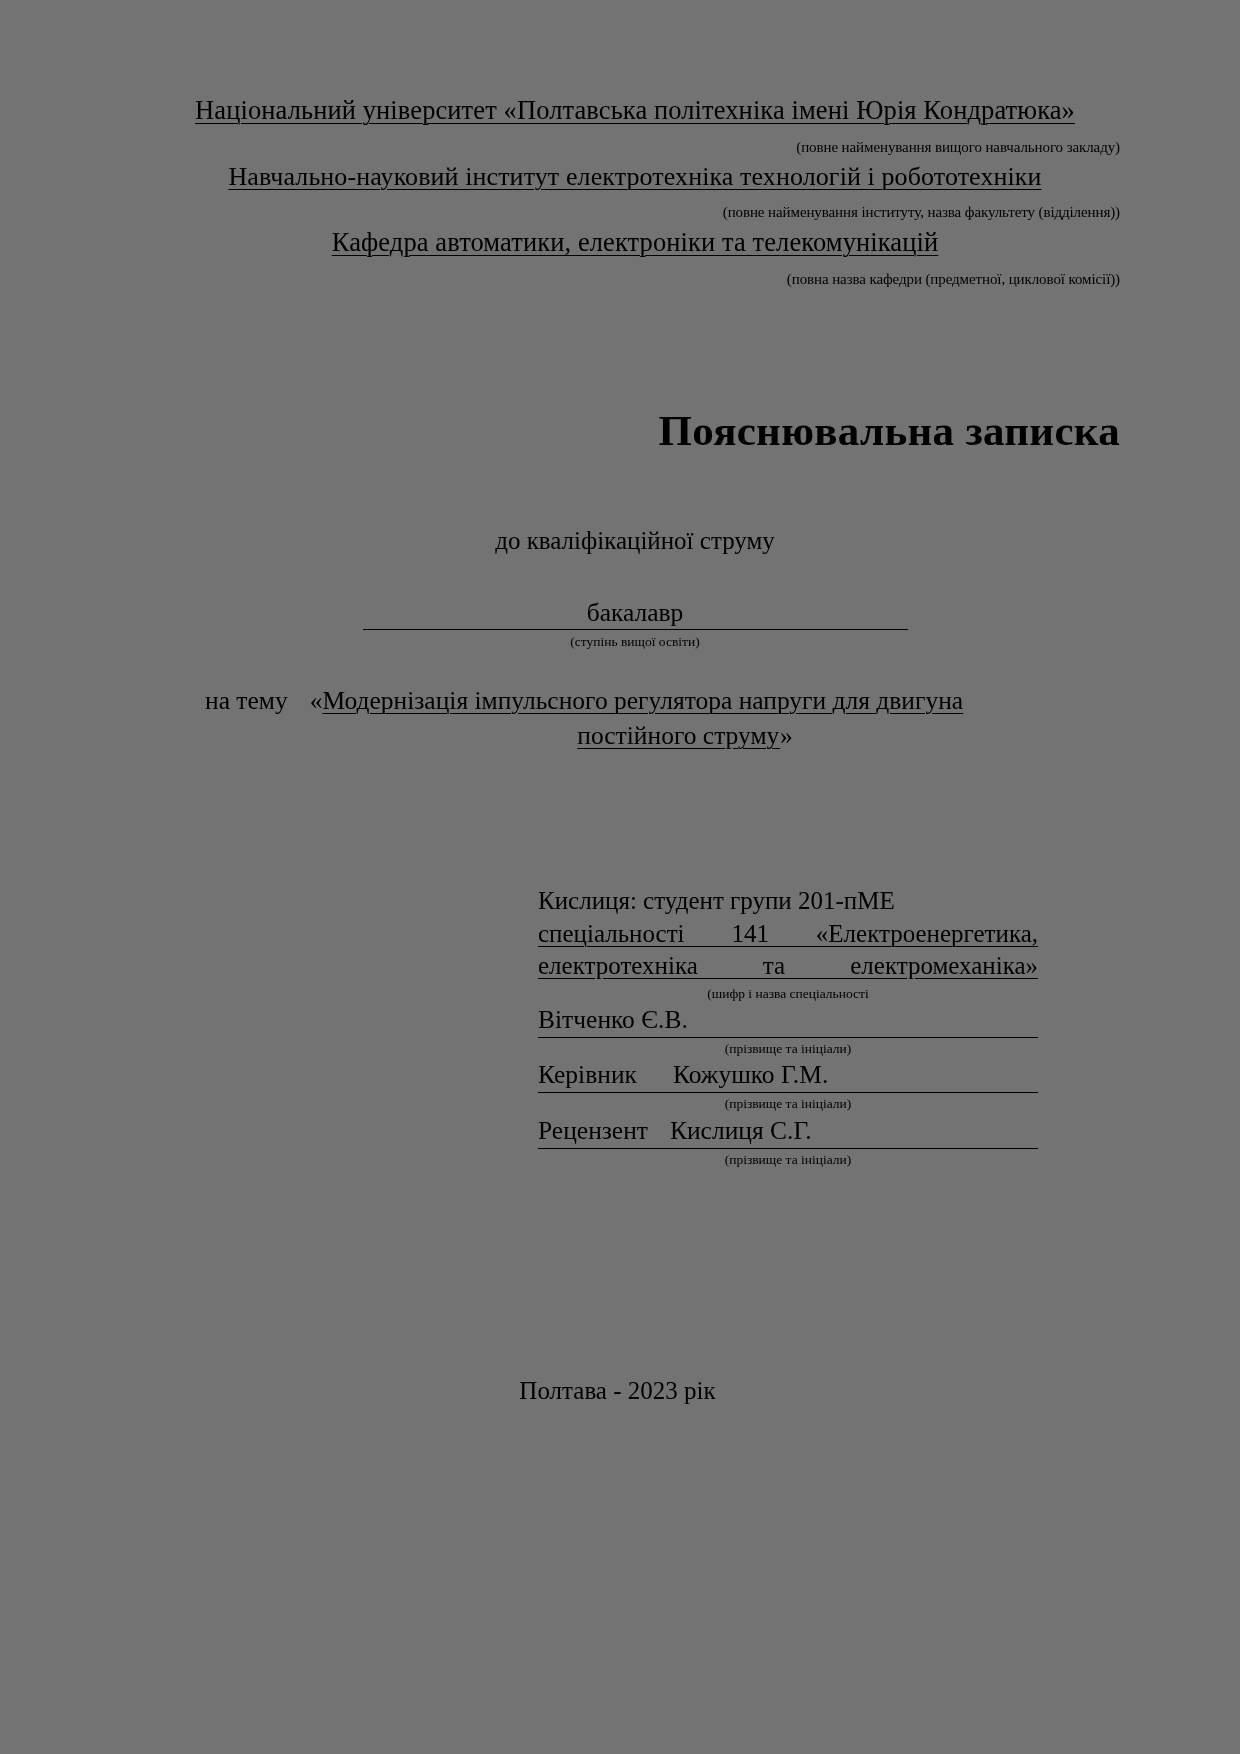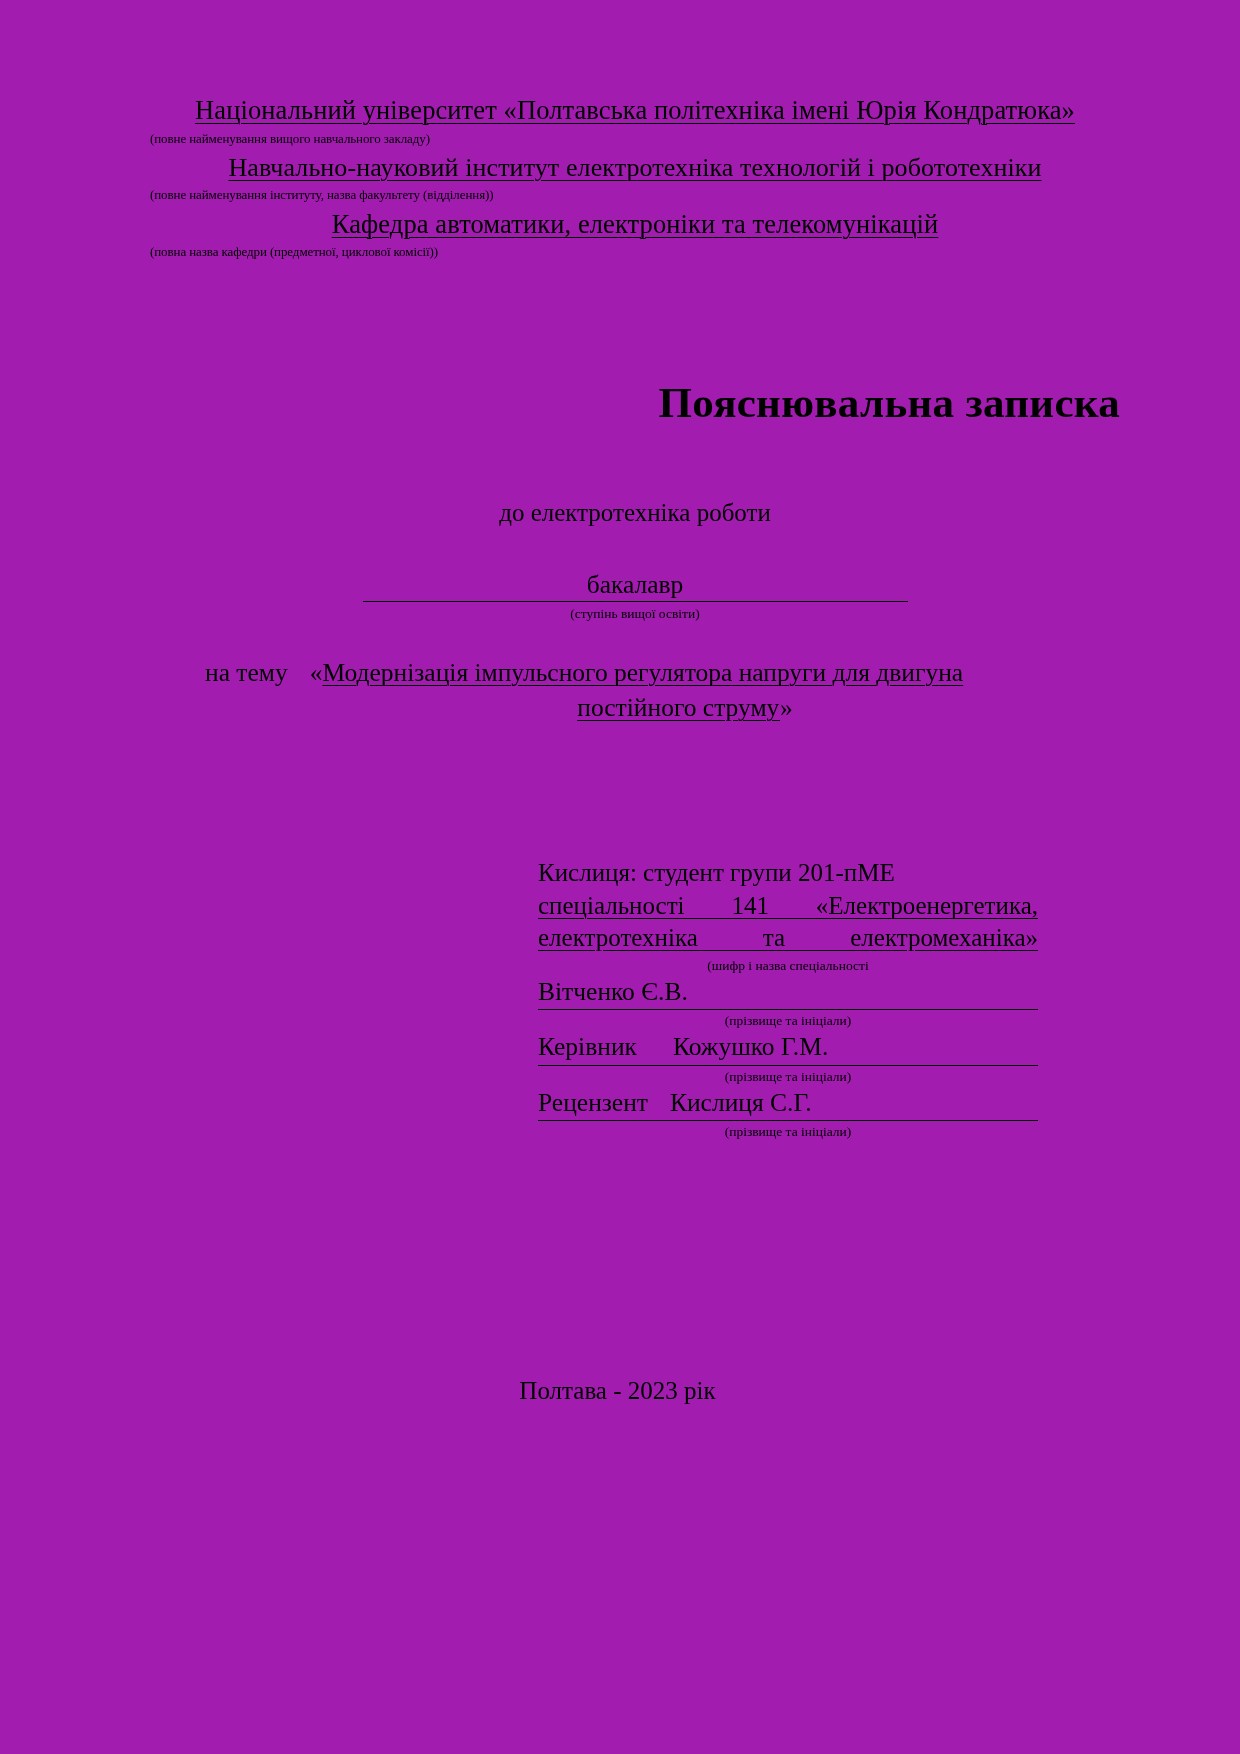--- a/index.html
+++ b/index.html
@@ -9,21 +9,21 @@
   }
   body {
     font-family: "Liberation Serif", "DejaVu Serif", serif;
     color: #000000;
   }
   .page {
     position: relative;
     width: 1240px;
     height: 1754px;
     margin: 0 auto;
-    background: #a21caf;
+    background: #737373;
     box-sizing: border-box;
     overflow: hidden;
     padding-left: 28px;
   }
   .content {
     position: absolute;
     left: 150px;
     right: 120px;
     top: 96px;
   }
@@ -38,24 +38,24 @@
   }
   .org-line .u {
     text-decoration: underline;
     text-underline-offset: 4px;
     text-decoration-thickness: 1.3px;
   }
   .org-line.l2 { font-size: 26px; margin-top: 6px; }
   .org-line.l3 { font-size: 26.5px; margin-top: 7px; }
 
   .caption {
-    text-align: left;
-    font-size: 13px;
+    text-align: right;
+    font-size: 15px;
     line-height: 1.15;
-    margin-top: 6px;
+    margin-top: 13px;
     letter-spacing: -0.1px;
   }
 
   
   .doc-title {
     text-align: right;
     font-size: 43px;
     font-weight: bold;
     margin-top: 118px;
     letter-spacing: 0.3px;
@@ -198,21 +198,21 @@
     </div>
     <div class="caption">(повне найменування інституту, назва факультету (відділення))</div>
 
     <div class="org-line l3">
       <span class="u">Кафедра автоматики, електроніки  та  телекомунікацій</span>
     </div>
     <div class="caption">(повна назва кафедри (предметної,  циклової комісії))</div>
 
     <div class="doc-title">Пояснювальна записка</div>
 
-    <div class="subtitle">до електротехніка роботи</div>
+    <div class="subtitle">до кваліфікаційної струму</div>
 
     <div class="degree-row">
       <span class="degree-field">бакалавр</span>
     </div>
     <div class="degree-caption">(ступінь вищої освіти)</div>
 
     <div class="theme-block">
       <div class="theme-row1">
         <span class="theme-label">на тему</span>
         <span class="theme-open">«</span>

